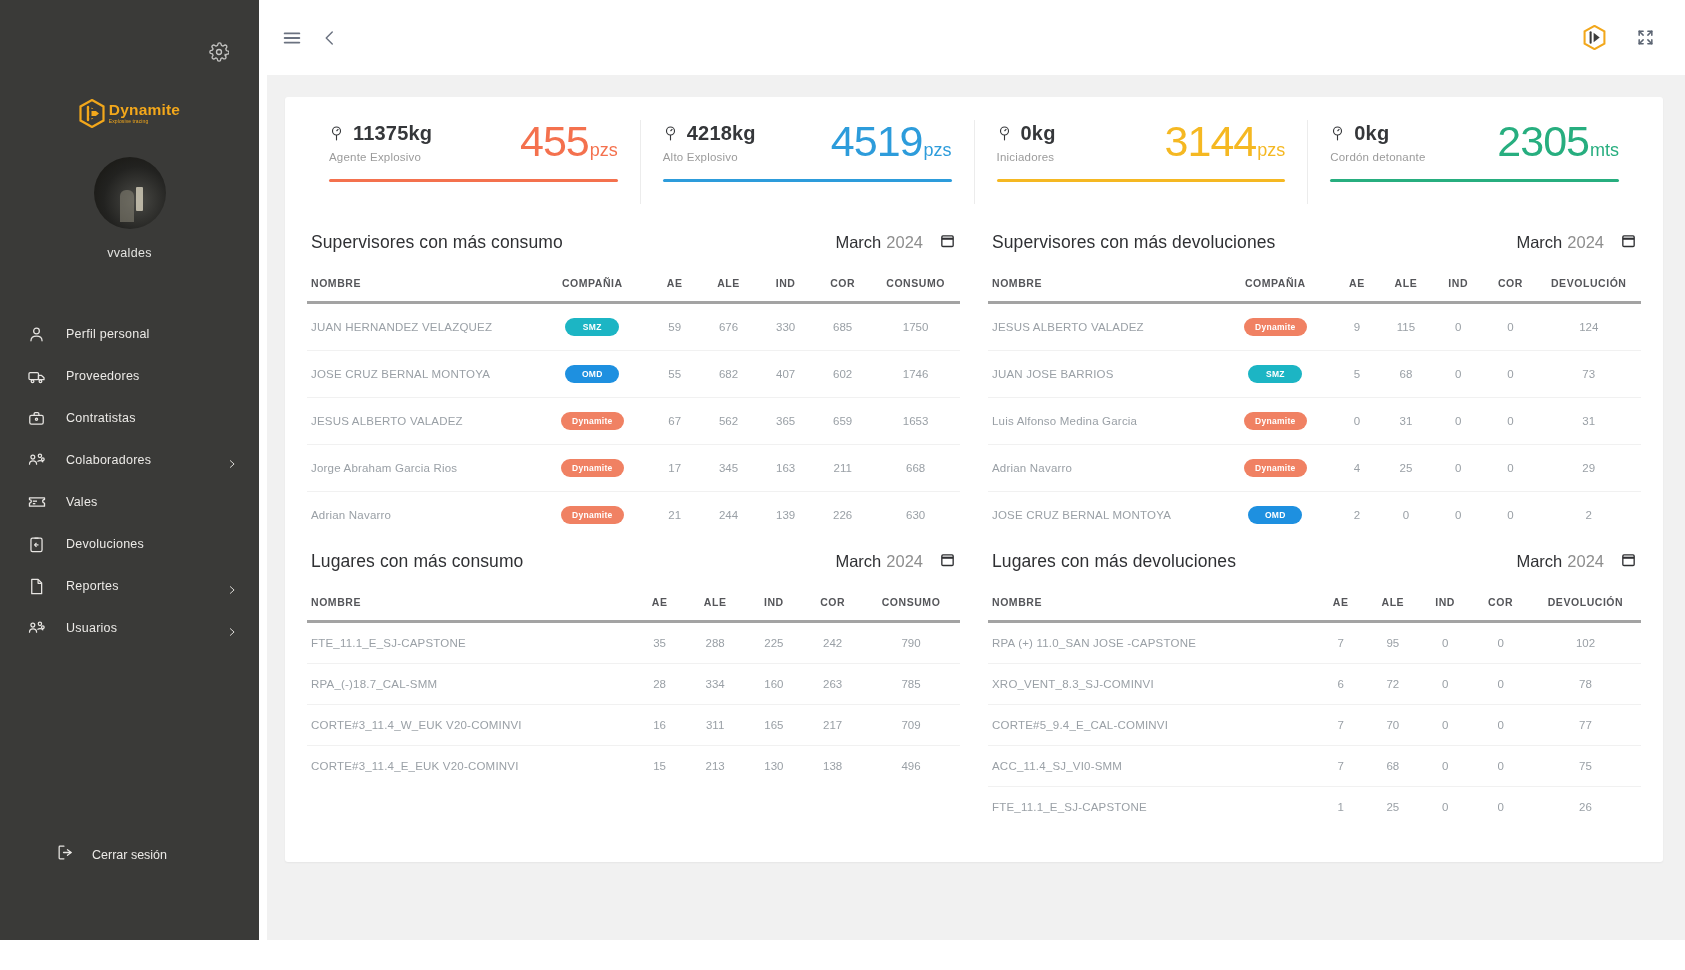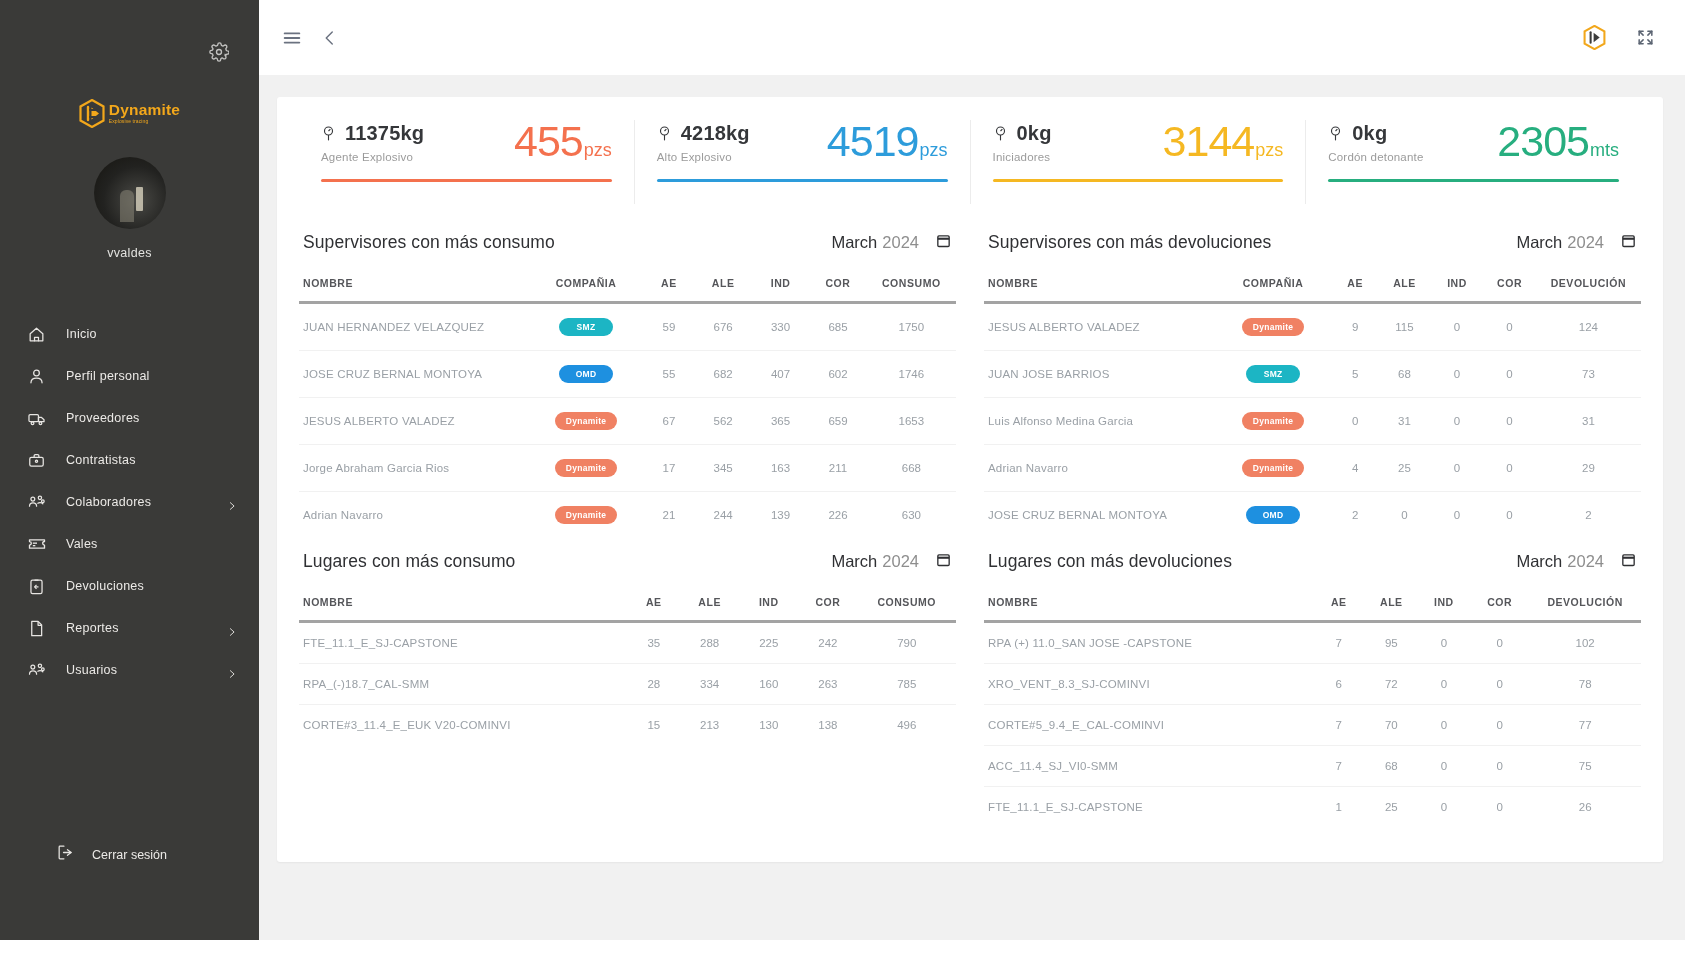--- a/index.html
+++ b/index.html
@@ -82,21 +82,21 @@
   .main { flex: 1; display: flex; flex-direction: column; background: #ffffff; height: 940px; }
   .topbar {
     height: 75px; background: #fff; display: flex; align-items: center;
     padding: 0 30px 0 22px; gap: 0;
   }
   .tb-left { display: flex; align-items: center; gap: 18px; }
   .tb-right { margin-left: auto; display: flex; align-items: center; gap: 30px; }
   .icon-btn { cursor: pointer; display: flex; align-items: center; justify-content: center; }
 
   .content {
-    flex: 1; background: #f1f1f1; padding: 22px 22px 0 18px; overflow: hidden;
+    flex: 1; background: #f1f1f1; padding: 22px 22px 0 18px; overflow: hidden; margin-left: 8px;
   }
   .card-panel {
     background: #fff; border-radius: 3px; height: 765px;
     padding: 0 22px; box-shadow: 0 1px 2px rgba(0,0,0,.05);
   }
 
   
   .kpi-row { display: flex; height: 122px; align-items: center; padding-top: 8px; }
   .kpi {
     flex: 1; padding: 0 22px; position: relative; height: 84px;
@@ -180,29 +180,20 @@
       </span>
     </div>
 
     <div class="avatar-wrap">
       <div class="avatar"></div>
     </div>
     <div class="username">vvaldes</div>
 
     <nav class="nav">
 
-      <div class="nav-item">
-        <span class="ni-icon">
-          <svg width="19" height="19" viewBox="0 0 24 24" fill="none" stroke="#e7e5e2" stroke-width="1.6" stroke-linecap="round" stroke-linejoin="round">
-              <path d="M4 11 L12 4 L20 11 V20 H4 Z"></path>
-              <path d="M9.5 20 v-4.5 h5 V20"></path>
-            </svg>
-        </span>
-        <span class="ni-label">Inicio</span>
-      </div>
 
       <div class="nav-item">
         <span class="ni-icon">
           <svg width="19" height="19" viewBox="0 0 24 24" fill="none" stroke="#e7e5e2" stroke-width="1.6" stroke-linecap="round">
               <circle cx="12" cy="7.5" r="3.6"></circle>
               <path d="M5 20 c0-4 3.2-6 7-6 s7 2 7 6"></path>
             </svg>
         </span>
         <span class="ni-label">Perfil personal</span>
       </div>
@@ -670,20 +661,28 @@
                 </tr>
                 <tr>
                   <td class="name">RPA_(-)18.7_CAL-SMM</td>
                   <td class="num">28</td>
                   <td class="num">334</td>
                   <td class="num">160</td>
                   <td class="num">263</td>
                   <td class="total">785</td>
                 </tr>
                 <tr>
+                  <td class="name">CORTE#3_11.4_W_EUK V20-COMINVI</td>
+                  <td class="num">16</td>
+                  <td class="num">311</td>
+                  <td class="num">165</td>
+                  <td class="num">217</td>
+                  <td class="total">709</td>
+                </tr>
+                <tr>
                   <td class="name">CORTE#3_11.4_E_EUK V20-COMINVI</td>
                   <td class="num">15</td>
                   <td class="num">213</td>
                   <td class="num">130</td>
                   <td class="num">138</td>
                   <td class="total">496</td>
                 </tr>
               </tbody>
             </table>
           </div>

